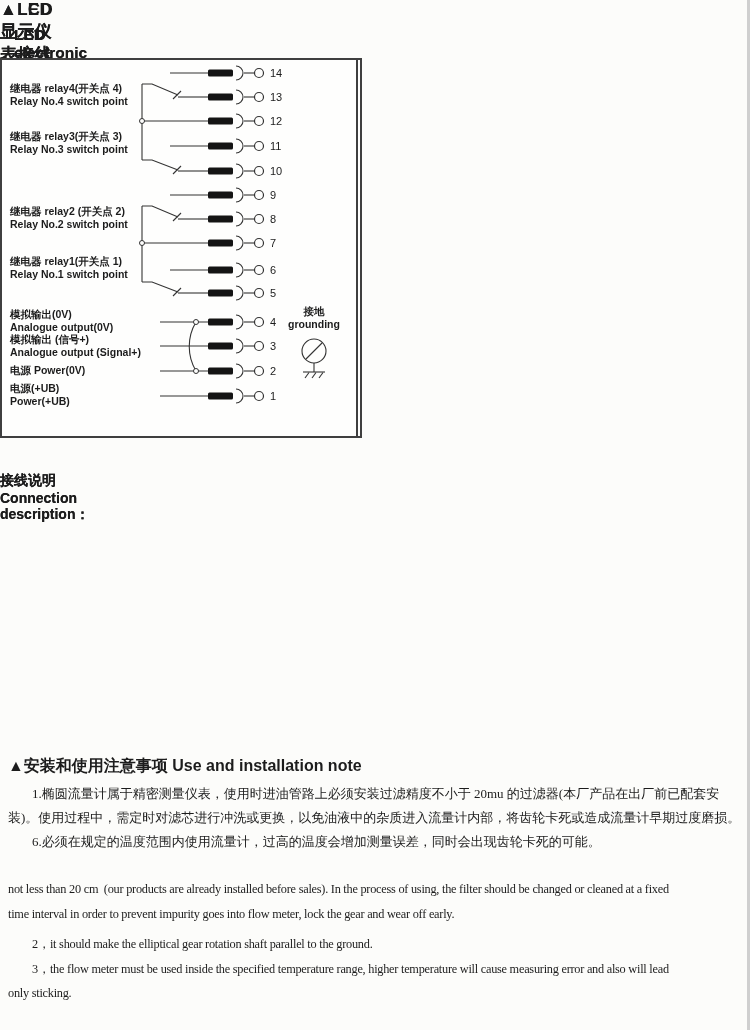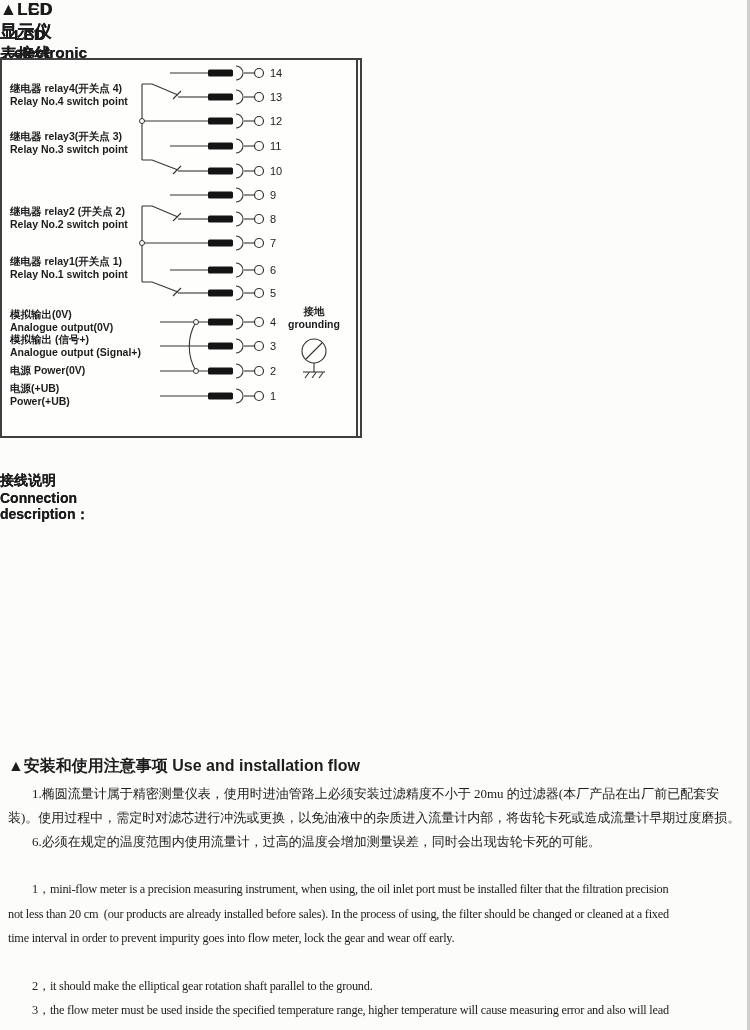--- a/index.html
+++ b/index.html
@@ -49,21 +49,21 @@
   .col.r .blk-zh { top:466px; line-height:25px; }
   .col.r .blk-en { top:614px; line-height:25px; }
 
   
   .notes { position:absolute; left:8px; top:756px; width:737px; }
   .notes-title { position:absolute; top:0; left:0; font-size:16px; font-weight:bold; }
   .notes .blk-zh { top:26px; line-height:24px; }
   .notes .blk-en { top:121px; line-height:24.5px; }
   .notes .zh { font-size:13px; }
   .notes .en { font-size:12.3px; letter-spacing:-0.25px; }
-  .mt6 { margin-top:23px; }
+  .mt6 { margin-top:6px; }
 </style>
 </head>
 <body>
 
 <section class="col l">
   <h2 class="h-zh">▲LCD显示仪表接线图</h2>
   <h3 class="h-en">LCD electronic display instrument</h3>
 
   <div class="dbox">
     <svg width="358" height="376" viewBox="0 0 358 376">
@@ -370,28 +370,27 @@
   <div class="blk-en">
     <div class="line en ind">1.external power supply must be connected, and pay attention</div>
     <div class="line en">to polarity</div>
     <div class="line en ind">2.the analog output signal 4–20 mA or 0–10 V can be chosen</div>
     <div class="line en">by instrument’s function menu.</div>
     <div class="line en ind">3.analog signal do not need external power supply</div>
   </div>
 </section>
 
 <section class="notes">
-  <div class="notes-title">▲安装和使用注意事项 Use and installation flow</div>
+  <div class="notes-title">▲安装和使用注意事项 Use and installation note</div>
   <div class="blk-zh">
     <div class="line zh ind">1.椭圆流量计属于精密测量仪表，使用时进油管路上必须安装过滤精度不小于 20mu 的过滤器(本厂产品在出厂前已配套安</div>
     <div class="line zh">装)。使用过程中，需定时对滤芯进行冲洗或更换，以免油液中的杂质进入流量计内部，将齿轮卡死或造成流量计早期过度磨损。</div>
     <div class="line zh ind">6.必须在规定的温度范围内使用流量计，过高的温度会增加测量误差，同时会出现齿轮卡死的可能。</div>
   </div>
   <div class="blk-en">
-    <div class="line en ind">1，mini-flow meter is a precision measuring instrument, when using, the oil inlet port must be installed filter that the filtration precision</div>
     <div class="line en">not less than 20 cm  (our products are already installed before sales). In the process of using, the filter should be changed or cleaned at a fixed</div>
     <div class="line en">time interval in order to prevent impurity goes into flow meter, lock the gear and wear off early.</div>
     <div class="line en ind mt6">2，it should make the elliptical gear rotation shaft parallel to the ground.</div>
     <div class="line en ind">3，the flow meter must be used inside the specified temperature range, higher temperature will cause measuring error and also will lead</div>
     <div class="line en">only sticking.</div>
   </div>
 </section>
 
 <div class="scan-edge"></div>
 

